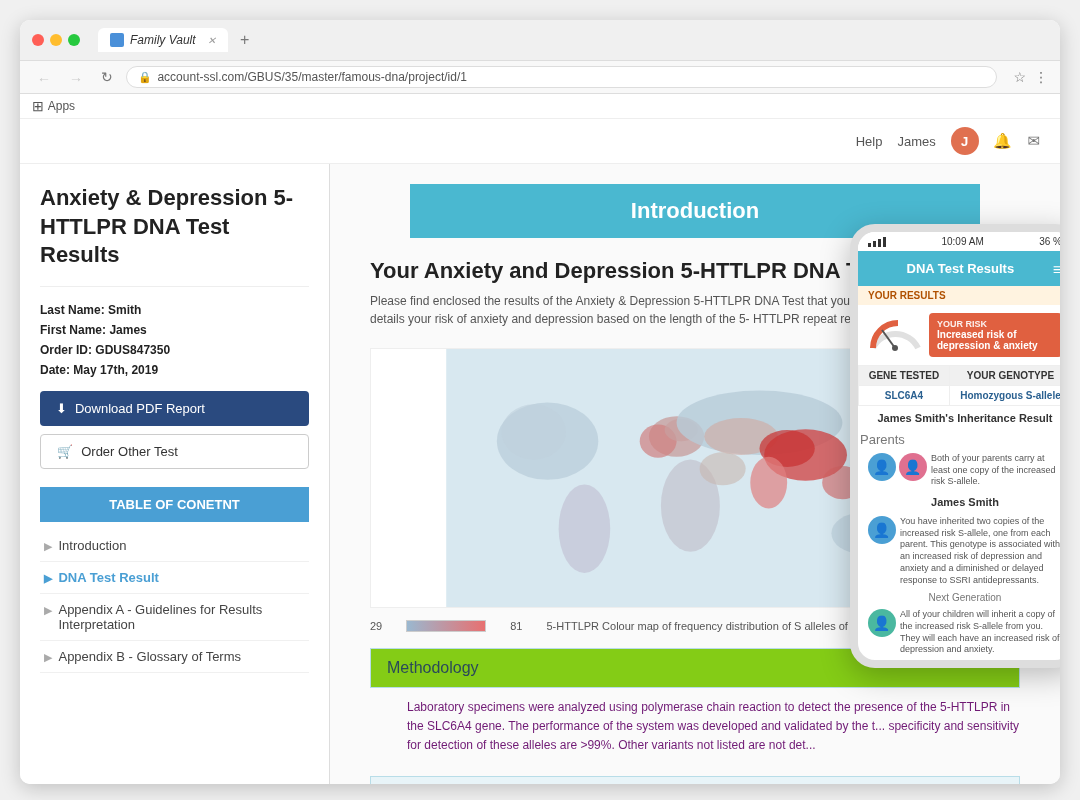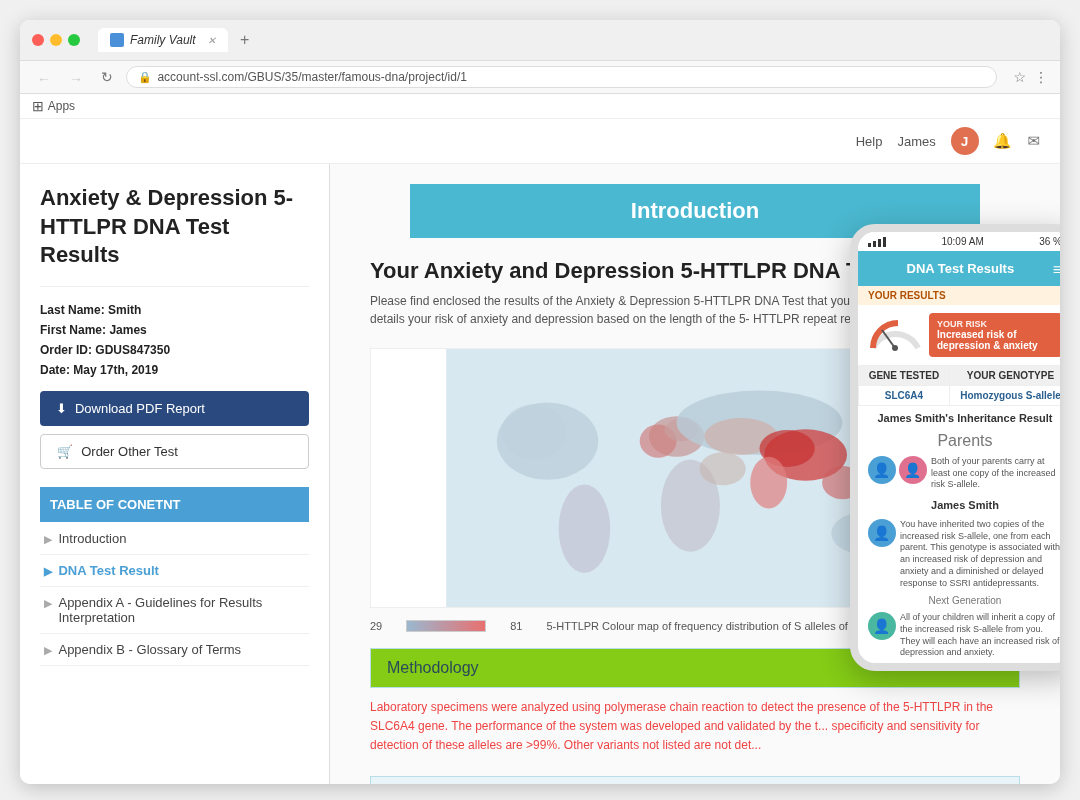--- a/index.html
+++ b/index.html
@@ -118,23 +118,23 @@
       font-size: 13px; cursor: pointer; margin-top: 14px; margin-bottom: 8px;
     }
     .btn-order {
       display: flex; align-items: center; gap: 8px;
       background: white; color: #333; border: 1px solid #ccc;
       padding: 9px 16px; border-radius: 4px; width: 100%;
       font-size: 13px; cursor: pointer;
     }
 
     .toc-header {
-      background: #4a9fd4; color: white; text-align: left;
+      background: #4a9fd4; color: white; text-align: center;
       padding: 10px; font-size: 13px; font-weight: bold;
-      margin-top: 18px; margin-bottom: 1px;
+      margin-top: 18px; margin-bottom: 8px;
     }
 
     .toc-item {
       display: flex; align-items: flex-start; gap: 6px;
       padding: 8px 4px; font-size: 13px; color: #444;
       cursor: pointer; border-bottom: 1px solid #f0f0f0;
     }
     .toc-item.active { color: #4a9fd4; font-weight: bold; }
     .toc-arrow { font-size: 11px; margin-top: 2px; color: #aaa; }
     .toc-arrow.active { color: #4a9fd4; }
@@ -186,21 +186,21 @@
       background: linear-gradient(to right, #9ab8d0, #e87070);
       border: 1px solid #ccc;
     }
     .scale-caption { font-size: 11px; color: #555; }
 
     .methodology-header {
       background: #84cc16; border: 1px solid #b8dde8;
       padding: 10px 16px; font-size: 16px; color: #2a4a5a;
       margin-bottom: 10px;
     }
-    .methodology-text { font-size: 12px; color: #ef4444; line-height: 1.6; margin-bottom: 20px; }
+    .methodology-text { font-size: 12px; color: #701a75; line-height: 1.6; margin-bottom: 20px; margin-left: 37px; }
 
     .disclaimer-header {
       background: #e8f4f8; border: 1px solid #b8dde8;
       padding: 10px 16px; font-size: 16px; color: #2a4a5a;
     }
 
     
     .phone-mockup {
       position: absolute;
       right: -20px;
@@ -484,21 +484,21 @@
           </tr>
           <tr>
             <td>SLC6A4</td>
             <td>Homozygous S-allele</td>
           </tr>
         </tbody>
           </table>
 
         <div class="phone-inheritance">James Smith's Inheritance Result</div>
 
-        <div style="text-align:center;font-size:16px;color:#777;padding:2px;">Parents</div>
+        <div style="text-align:left;font-size:13px;color:#777;padding:2px;">Parents</div>
         <div class="phone-parents-row">
           <div style="display:flex;gap:3px;">
             <div class="phone-person-icon" style="background:#4a9fd4;">👤</div>
             <div class="phone-person-icon" style="background:#e07090;">👤</div>
           </div>
           <div class="phone-person-text">Both of your parents carry at least one copy of the increased risk S-allele.</div>
         </div>
 
         <div class="phone-name-label">James Smith</div>
         <div class="phone-parents-row">

